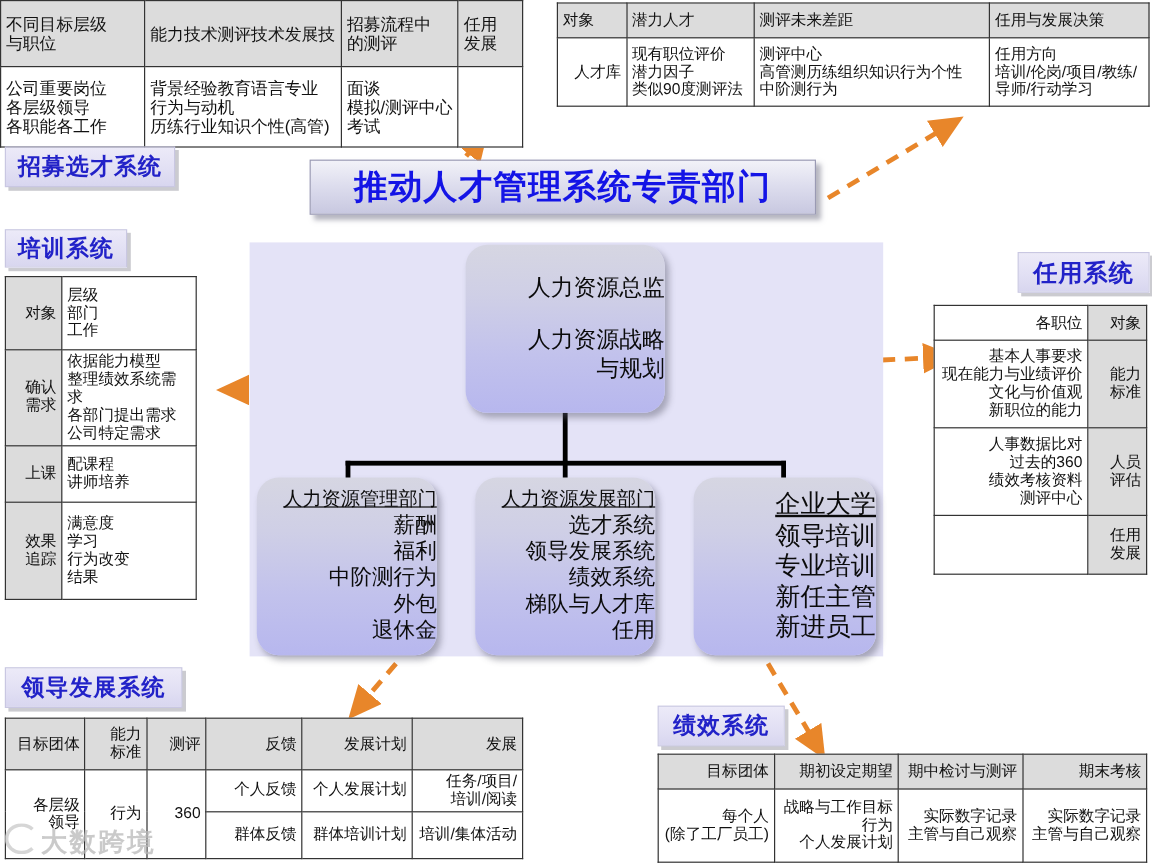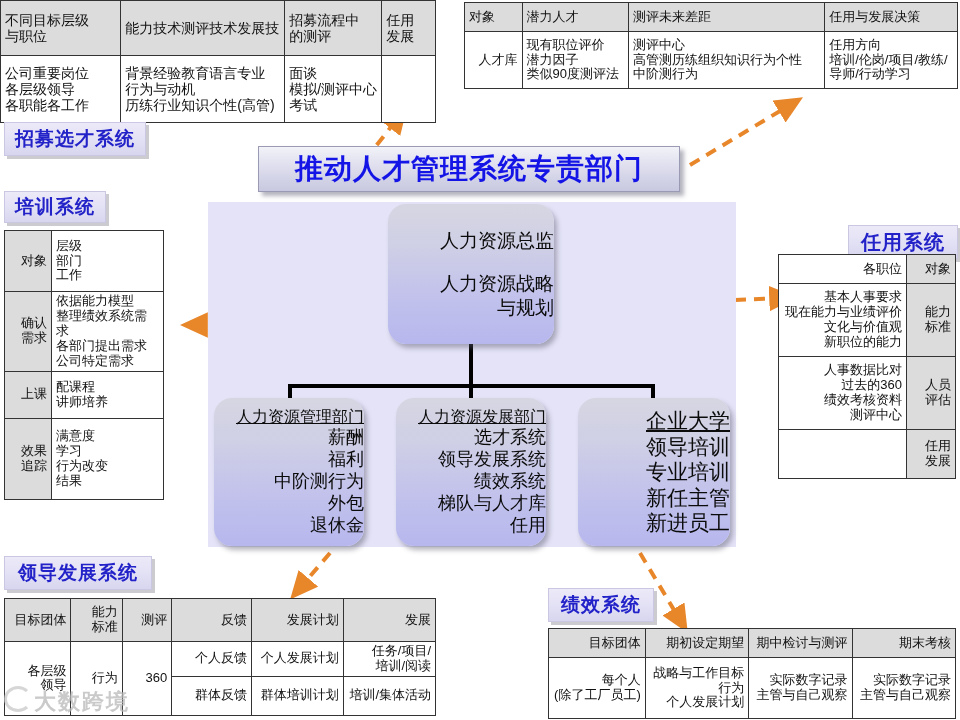--- a/index.html
+++ b/index.html
@@ -55,21 +55,21 @@
     display:flex;flex-direction:column;align-items:flex-end;justify-content:center;
     text-align:center;
     color:#0b0b0b;
     line-height:1.22;
   }
   .node .ttl{text-decoration:underline;}
   .connector{position:absolute;background:#000;}
 
   
   #banner{
-    position:absolute;left:258px;top:146px;width:420px;height:44px;
+    position:absolute;left:258px;top:133px;width:420px;height:44px;
     background:linear-gradient(180deg,#f2f2f8 0%,#dedeee 45%,#c8c8e0 100%);
     border:1px solid #9a9ab4;
     box-shadow:4px 4px 4px rgba(110,110,130,.5);
     display:flex;align-items:center;justify-content:center;
     color:#1414e6;font-weight:bold;font-size:28px;letter-spacing:1px;
     white-space:nowrap;
   }
 
   
   #watermark{
@@ -186,21 +186,21 @@
     </tr>
   </tbody>
     </table>
 
   <div class="chip" style="left:4px;top:122px;width:140px;height:32px;font-size:19px;">
     <span>招募选才系统</span>
   </div>
   <div class="chip" style="left:4px;top:191px;width:100px;height:30px;font-size:19px;">
     <span>培训系统</span>
   </div>
-  <div class="chip" style="left:848px;top:210px;width:108px;height:32px;font-size:20px;margin-top:15px;">
+  <div class="chip" style="left:848px;top:210px;width:108px;height:32px;font-size:20px;">
     <span>任用系统</span>
   </div>
   <div class="chip" style="left:4px;top:556px;width:146px;height:32px;font-size:19px;">
     <span>领导发展系统</span>
   </div>
   <div class="chip" style="left:548px;top:588px;width:104px;height:32px;font-size:19px;">
     <span>绩效系统</span>
   </div>
 
   <table class="dtable" id="tbl-training" style="left:4px;top:230px;width:160px;font-size:13px;">

